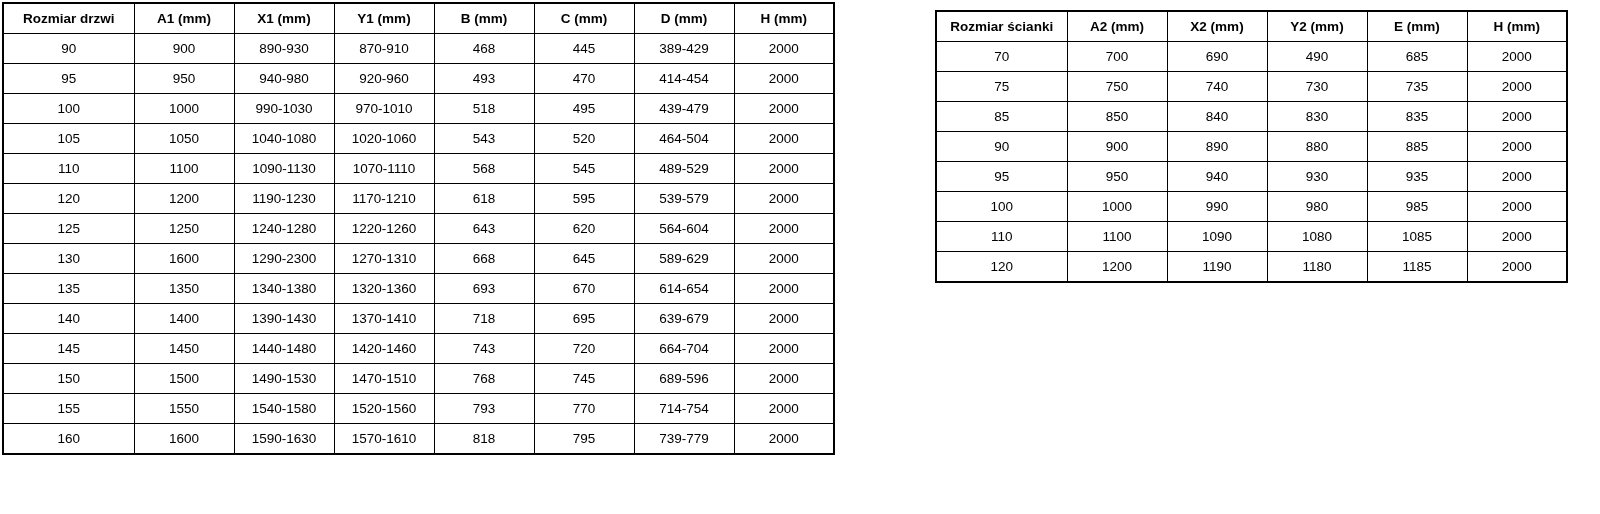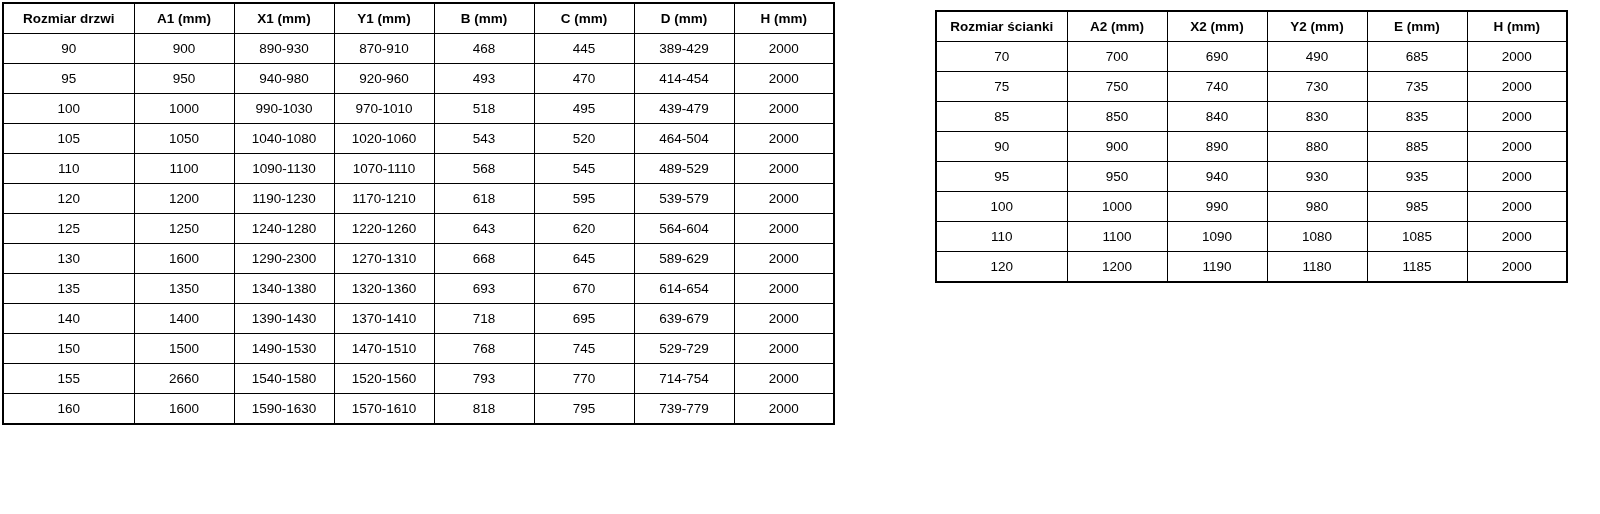--- a/index.html
+++ b/index.html
@@ -167,32 +167,42 @@
           <td>140</td>
           <td>1400</td>
           <td>1390-1430</td>
           <td>1370-1410</td>
           <td>718</td>
           <td>695</td>
           <td>639-679</td>
           <td>2000</td>
         </tr>
         <tr>
+          <td>145</td>
+          <td>1450</td>
+          <td>1440-1480</td>
+          <td>1420-1460</td>
+          <td>743</td>
+          <td>720</td>
+          <td>664-704</td>
+          <td>2000</td>
+        </tr>
+        <tr>
           <td>150</td>
           <td>1500</td>
           <td>1490-1530</td>
           <td>1470-1510</td>
           <td>768</td>
           <td>745</td>
-          <td>529-729</td>
+          <td>689-596</td>
           <td>2000</td>
         </tr>
         <tr>
           <td>155</td>
-          <td>2660</td>
+          <td>1550</td>
           <td>1540-1580</td>
           <td>1520-1560</td>
           <td>793</td>
           <td>770</td>
           <td>714-754</td>
           <td>2000</td>
         </tr>
         <tr>
           <td>160</td>
           <td>1600</td>

